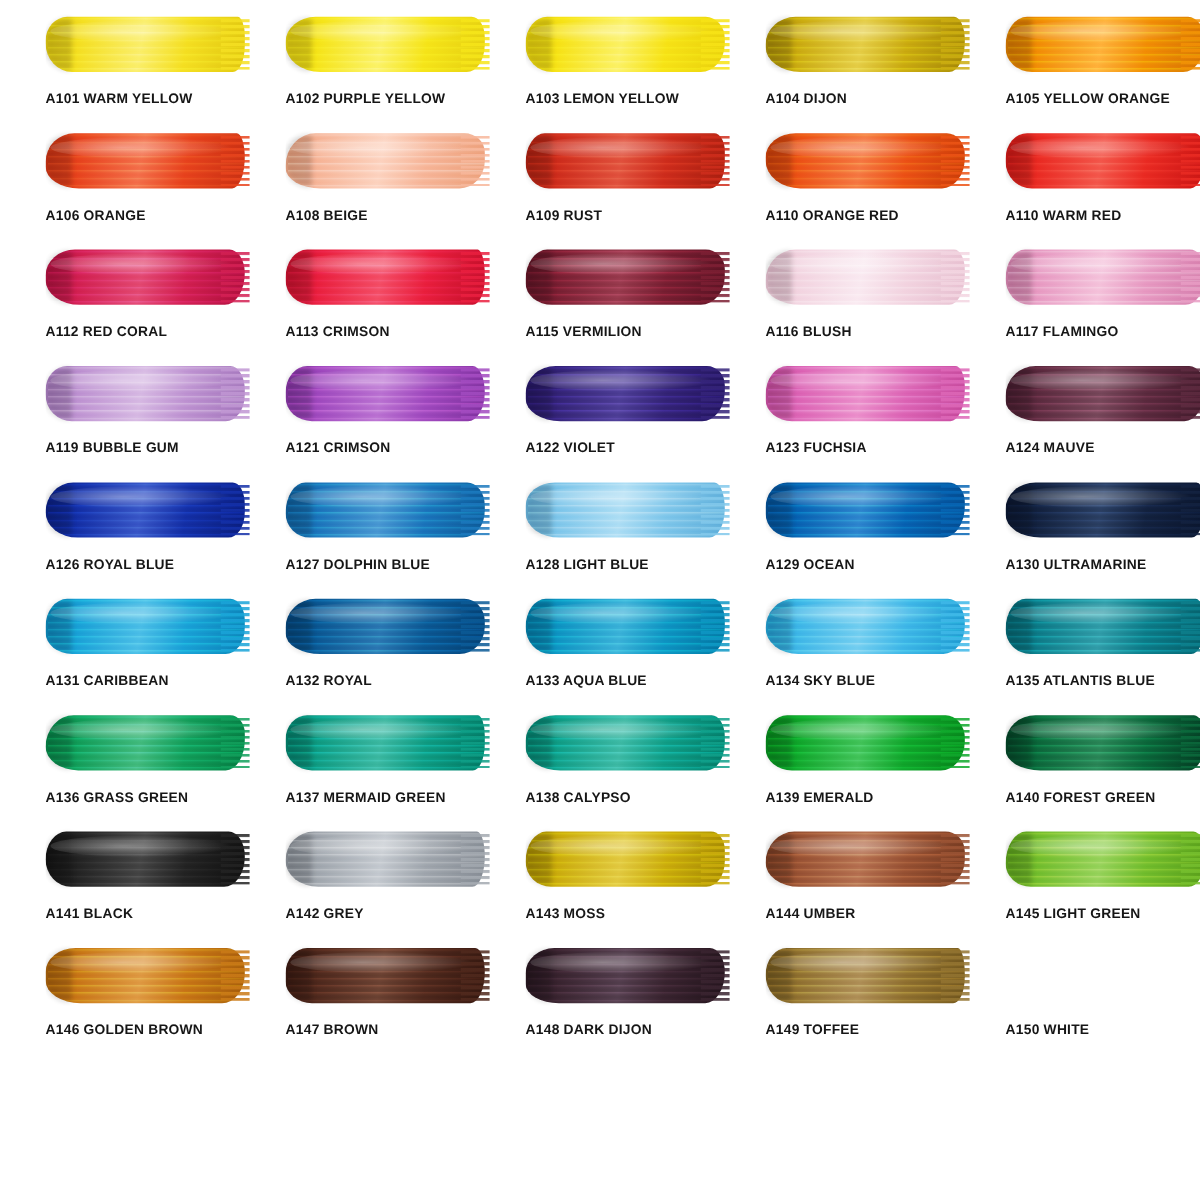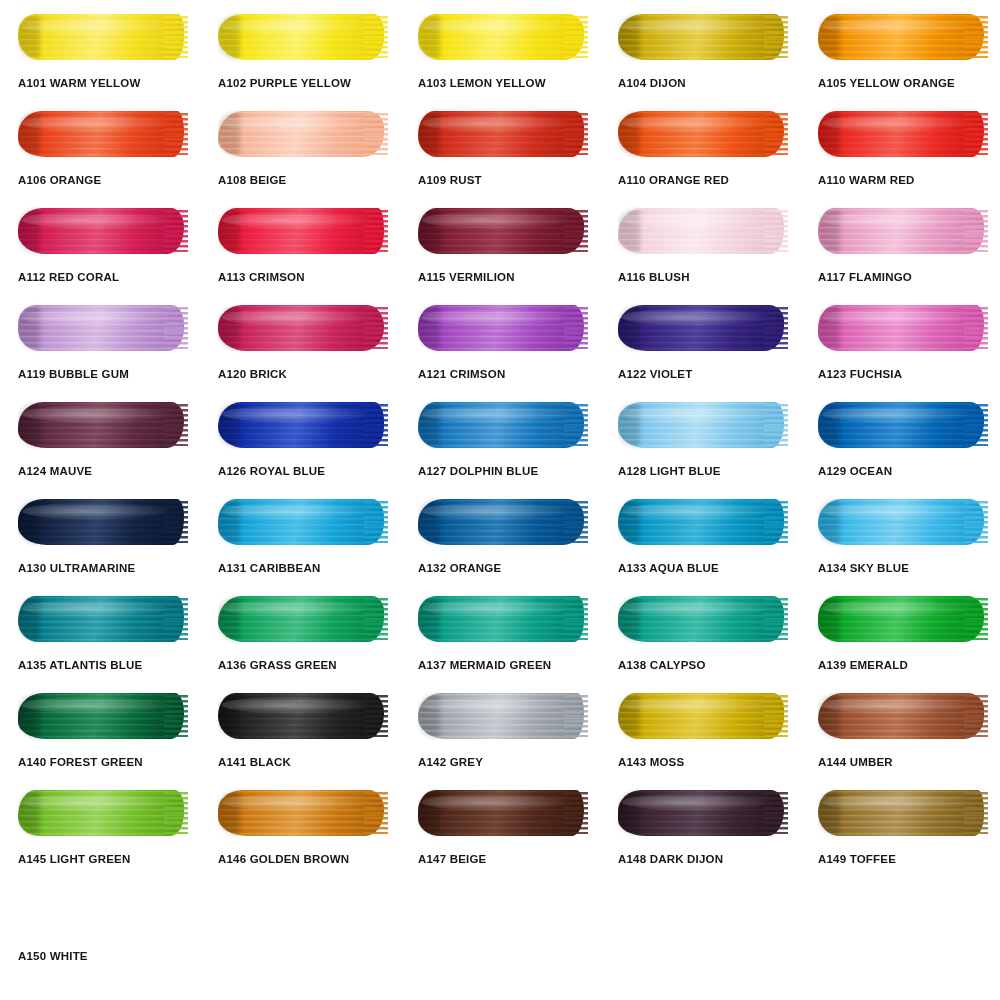--- a/index.html
+++ b/index.html
@@ -14,20 +14,21 @@
     width:1000px;height:1000px;
     position:relative;
     box-sizing:border-box;
     padding:8px 0 0 0;
   }
   .grid{
     display:grid;
     grid-template-columns:repeat(5,200px);
     grid-template-rows:repeat(10,97px);
     width:864px;
+    margin-left:20px;
   }
   .cell{
     position:relative;
     box-sizing:border-box;
     padding-left:18px;
     padding-right:12px;
   }
   .swatch-wrap{
     height:58px;
     display:flex;
@@ -291,32 +292,20 @@
             <div class="bristles"></div>
             <div class="sheen"></div>
             <div class="tail" style="background: repeating-linear-gradient(rgb(192, 150, 211) 0px, rgb(192, 150, 211) 2px, rgba(255, 255, 255, 0) 3px, rgba(255, 255, 255, 0) 5px);"></div>
           </div>
         </div>
         <div class="label">A119 BUBBLE GUM</div>
       </div>
       <div class="cell">
         <div class="swatch-wrap">
           <div class="swatch">
-            <div class="stroke" style="background: linear-gradient(100deg, rgb(167, 18, 68) 0%, rgb(199, 38, 90) 18%, rgb(220, 84, 128) 48%, rgb(199, 38, 90) 70%, rgb(167, 18, 68) 100%); border-radius: 25px 17px 21px 29px / 21px 21px 23px;"></div>
-            <div class="edge"></div>
-            <div class="bristles"></div>
-            <div class="sheen"></div>
-            <div class="tail" style="background: repeating-linear-gradient(rgb(199, 38, 90) 0px, rgb(199, 38, 90) 2px, rgba(255, 255, 255, 0) 3px, rgba(255, 255, 255, 0) 5px);"></div>
-          </div>
-        </div>
-        <div class="label">A120 BRICK</div>
-      </div>
-      <div class="cell">
-        <div class="swatch-wrap">
-          <div class="swatch">
             <div class="stroke" style="background: linear-gradient(100deg, rgb(133, 51, 163) 0%, rgb(162, 75, 192) 18%, rgb(189, 118, 212) 48%, rgb(162, 75, 192) 70%, rgb(133, 51, 163) 100%); border-radius: 18px 10px 14px 22px / 22px 22px 24px 20px;"></div>
             <div class="edge"></div>
             <div class="bristles"></div>
             <div class="sheen"></div>
             <div class="tail" style="background: repeating-linear-gradient(rgb(162, 75, 192) 0px, rgb(162, 75, 192) 2px, rgba(255, 255, 255, 0) 3px, rgba(255, 255, 255, 0) 5px);"></div>
           </div>
         </div>
         <div class="label">A121 CRIMSON</div>
       </div>
       <div class="cell">
@@ -430,21 +419,21 @@
       <div class="cell">
         <div class="swatch-wrap">
           <div class="swatch">
             <div class="stroke" style="background: linear-gradient(100deg, rgb(4, 68, 122) 0%, rgb(11, 90, 150) 18%, rgb(44, 124, 181) 48%, rgb(11, 90, 150) 70%, rgb(4, 68, 122) 100%); border-radius: 25px 17px 21px 29px / 24px 19px 23px 17px;"></div>
             <div class="edge"></div>
             <div class="bristles"></div>
             <div class="sheen"></div>
             <div class="tail" style="background: repeating-linear-gradient(rgb(11, 90, 150) 0px, rgb(11, 90, 150) 2px, rgba(255, 255, 255, 0) 3px, rgba(255, 255, 255, 0) 5px);"></div>
           </div>
         </div>
-        <div class="label">A132 ORANGE</div>
+        <div class="label">A132 ROYAL</div>
       </div>
       <div class="cell">
         <div class="swatch-wrap">
           <div class="swatch">
             <div class="stroke" style="background: linear-gradient(100deg, rgb(2, 123, 166) 0%, rgb(14, 151, 196) 18%, rgb(60, 180, 218) 48%, rgb(14, 151, 196) 70%, rgb(2, 123, 166) 100%); border-radius: 18px 10px 14px 22px / 25px 20px 24px 24px;"></div>
             <div class="edge"></div>
             <div class="bristles"></div>
             <div class="sheen"></div>
             <div class="tail" style="background: repeating-linear-gradient(rgb(14, 151, 196) 0px, rgb(14, 151, 196) 2px, rgba(255, 255, 255, 0) 3px, rgba(255, 255, 255, 0) 5px);"></div>
           </div>
@@ -610,21 +599,21 @@
       <div class="cell">
         <div class="swatch-wrap">
           <div class="swatch">
             <div class="stroke" style="background: linear-gradient(100deg, rgb(55, 24, 16) 0%, rgb(80, 41, 29) 18%, rgb(111, 68, 52) 48%, rgb(80, 41, 29) 70%, rgb(55, 24, 16) 100%); border-radius: 18px 8px 12px 22px / 21px 20px 26px 18px;"></div>
             <div class="edge"></div>
             <div class="bristles"></div>
             <div class="sheen"></div>
             <div class="tail" style="background: repeating-linear-gradient(rgb(80, 41, 29) 0px, rgb(80, 41, 29) 2px, rgba(255, 255, 255, 0) 3px, rgba(255, 255, 255, 0) 5px);"></div>
           </div>
         </div>
-        <div class="label">A147 BEIGE</div>
+        <div class="label">A147 BROWN</div>
       </div>
       <div class="cell">
         <div class="swatch-wrap">
           <div class="swatch">
             <div class="stroke" style="background: linear-gradient(100deg, rgb(36, 20, 29) 0%, rgb(58, 36, 48) 18%, rgb(86, 64, 80) 48%, rgb(58, 36, 48) 70%, rgb(36, 20, 29) 100%); border-radius: 25px 13px 17px 29px / 22px 21px 27px 17px;"></div>
             <div class="edge"></div>
             <div class="bristles"></div>
             <div class="sheen"></div>
             <div class="tail" style="background: repeating-linear-gradient(rgb(58, 36, 48) 0px, rgb(58, 36, 48) 2px, rgba(255, 255, 255, 0) 3px, rgba(255, 255, 255, 0) 5px);"></div>
           </div>

